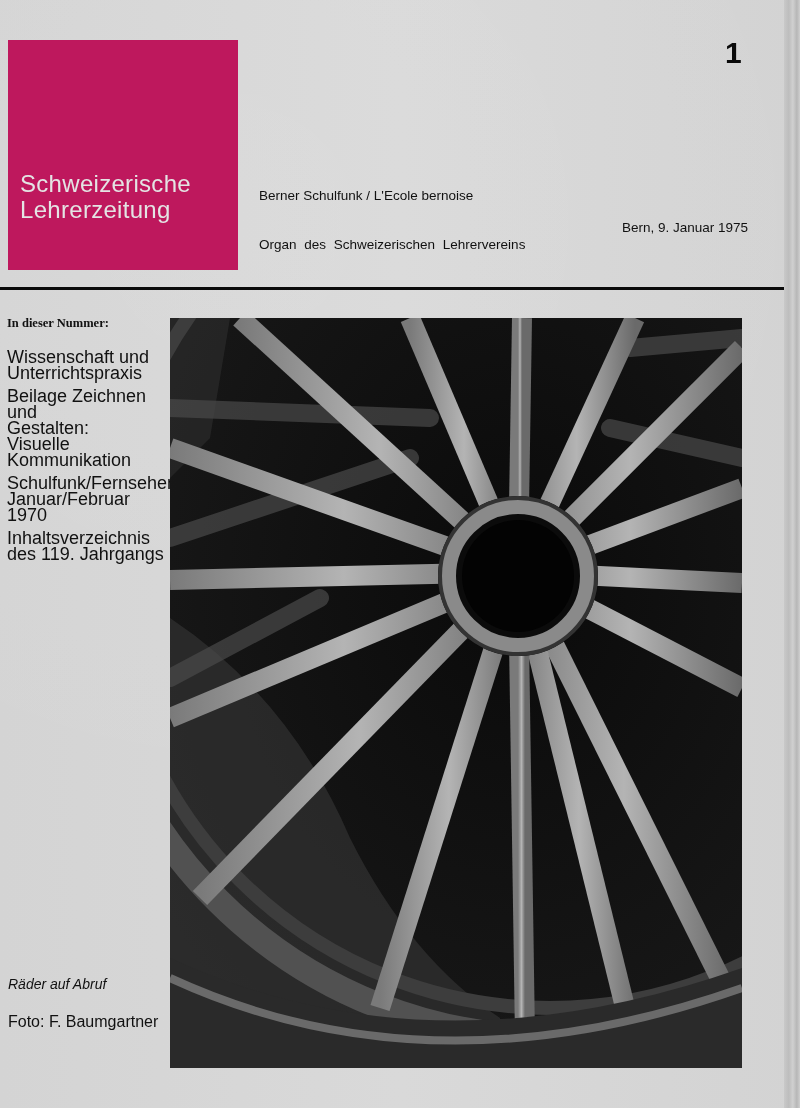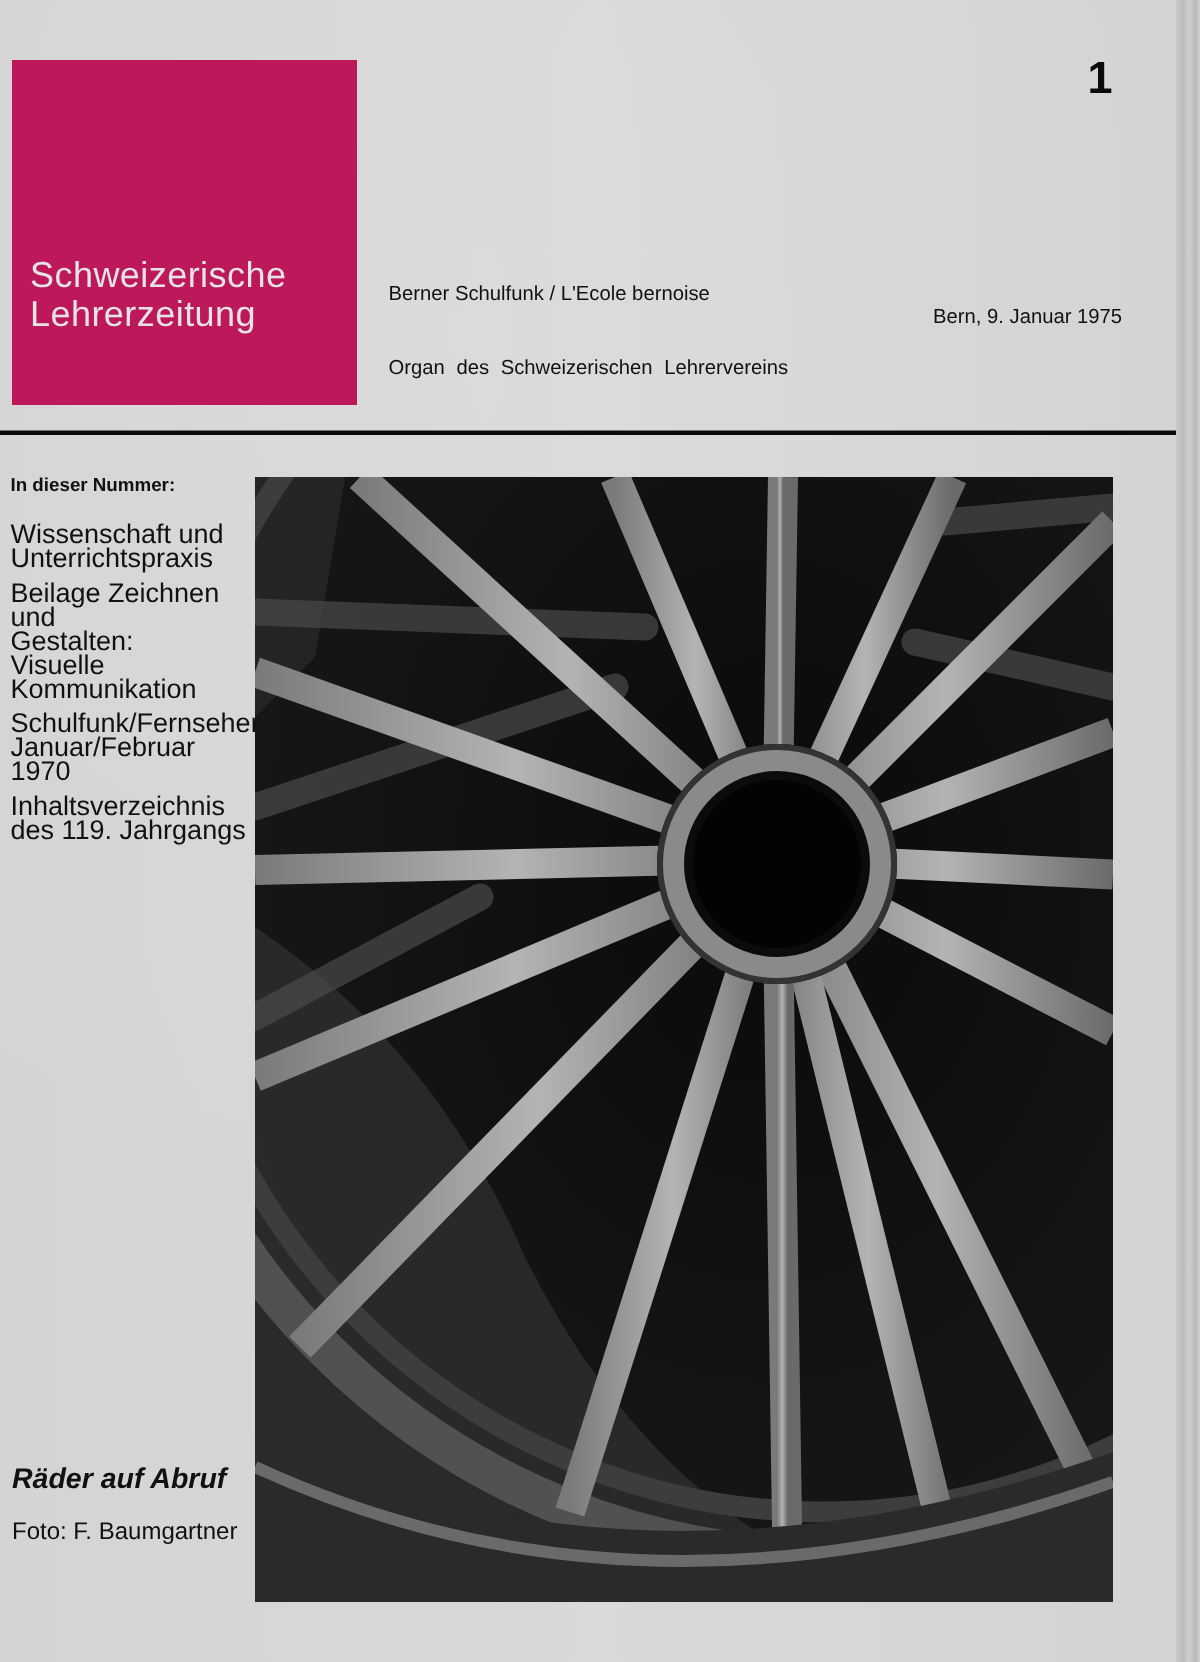--- a/index.html
+++ b/index.html
@@ -30,36 +30,36 @@
   .masthead-title {
     position: absolute; left: 12px; top: 131px;
     color: #e4e4e4; font-size: 24px; line-height: 26px; letter-spacing: 0.3px;
   }
   .subtitle {
     position: absolute; left: 259px; top: 186px;
     font-size: 13.5px; line-height: 19px; color: #111;
   }
   .subtitle .line2 { word-spacing: 4px; margin-top: 30px; }
   .date {
-    position: absolute; left: 622px; top: 203px; font-size: 13.5px; color: #111;
+    position: absolute; left: 622px; top: 220px; font-size: 13.5px; color: #111;
   }
   .rule {
     position: absolute; left: 0; top: 287px; width: 784px; height: 3px; background: #0a0a0a;
   }
   .sidebar {
     position: absolute; left: 7px; top: 316px; width: 160px;
   }
   .sidebar-heading {
-    font-size: 12.5px; font-weight: bold; margin: 0 0 18px 0;
+    font-size: 12.5px; font-weight: bold; margin: 0 0 18px 0; font-family: Liberation Serif, serif;
   }
   .sidebar-item {
     font-size: 18px; line-height: 16px; margin: 0 0 7px 0; white-space: pre-line;
   }
   .caption {
-    position: absolute; left: 8px; top: 976px; font-size: 19px; font-style: italic; font-weight: bold;
+    position: absolute; left: 8px; top: 976px; font-size: 14px; font-style: italic; font-weight: normal;
   }
   .credit {
     position: absolute; left: 8px; top: 1013px; font-size: 16px;
   }
   .photo {
     position: absolute; left: 170px; top: 318px; width: 572px; height: 750px;
     background: #0b0b0b; overflow: hidden;
   }
   .photo svg { display: block; }
 </style>

